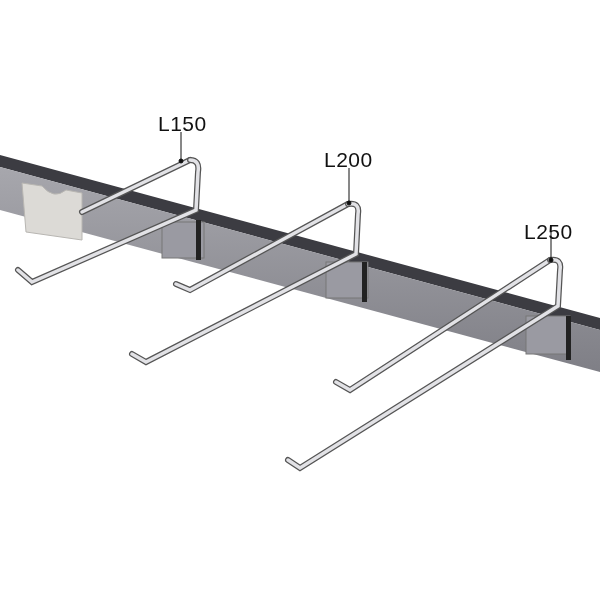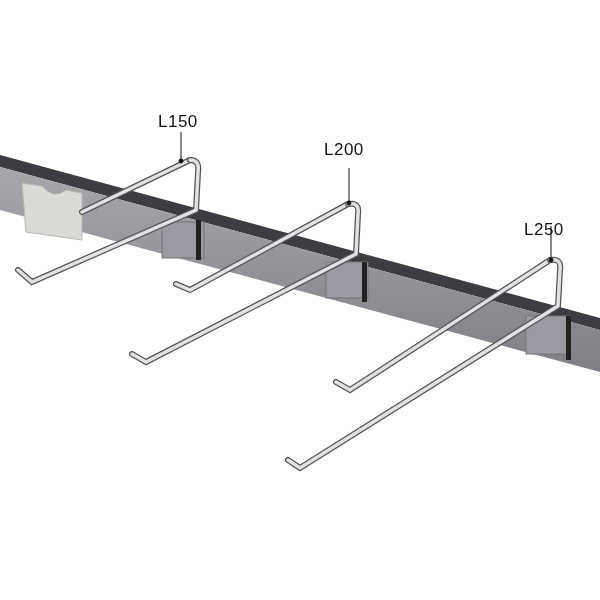--- a/index.html
+++ b/index.html
@@ -1,18 +1,18 @@
 <!DOCTYPE html>
 <html><head>
 <meta charset="utf-8">
 <style>
   html, body { margin: 0; padding: 0; background: #ffffff; }
   body { width: 600px; height: 600px; overflow: hidden; position: relative; font-family: "Liberation Sans", sans-serif; }
   svg { position: absolute; left: 0; top: 0; }
-  .label { position: absolute; font-size: 17px; color: #111; letter-spacing: 0.5px; }
+  .label { position: absolute; font-size: 21px; color: #111; letter-spacing: 0.5px; }
 </style>
 </head>
 <body>
 
 <svg width="600" height="600" viewBox="0 0 600 600">
   <defs>
     <linearGradient id="chrome" x1="0" y1="0" x2="0" y2="1">
       <stop offset="0" stop-color="#f4f4f6"></stop>
       <stop offset="0.5" stop-color="#b9b9c0"></stop>
       <stop offset="1" stop-color="#6b6b72"></stop>
@@ -66,14 +66,14 @@
     <line x1="181" y1="132" x2="181" y2="160"></line>
     <circle cx="181" cy="161" r="2" fill="#111"></circle>
     <line x1="349" y1="168" x2="349" y2="202"></line>
     <circle cx="349" cy="203" r="2" fill="#111"></circle>
     <line x1="551" y1="226" x2="551" y2="259"></line>
     <circle cx="551" cy="260" r="2" fill="#111"></circle>
   </g>
 </svg>
 
 <div class="label" style="left:158px; top:112px;">L150</div>
-<div class="label" style="left:324px; top:140px;">L200</div>
+<div class="label" style="left:324px; top:148px;">L200</div>
 <div class="label" style="left:524px; top:220px;">L250</div>
 
 </body></html>

